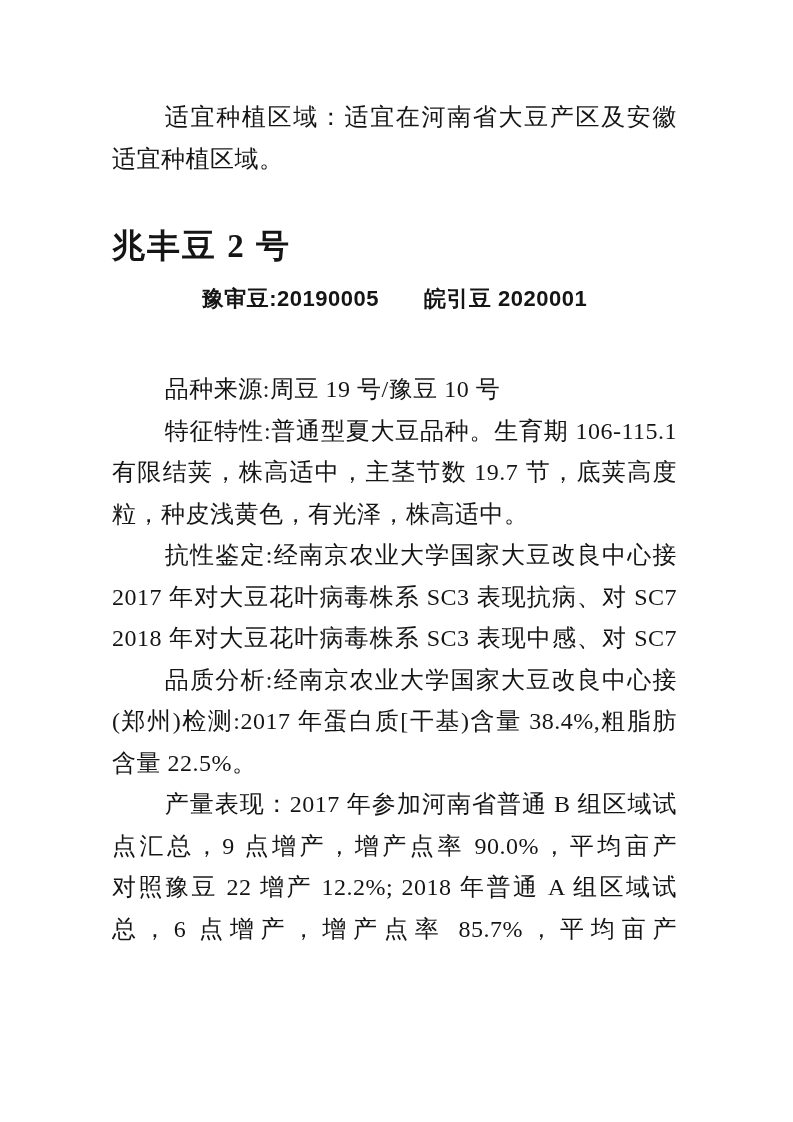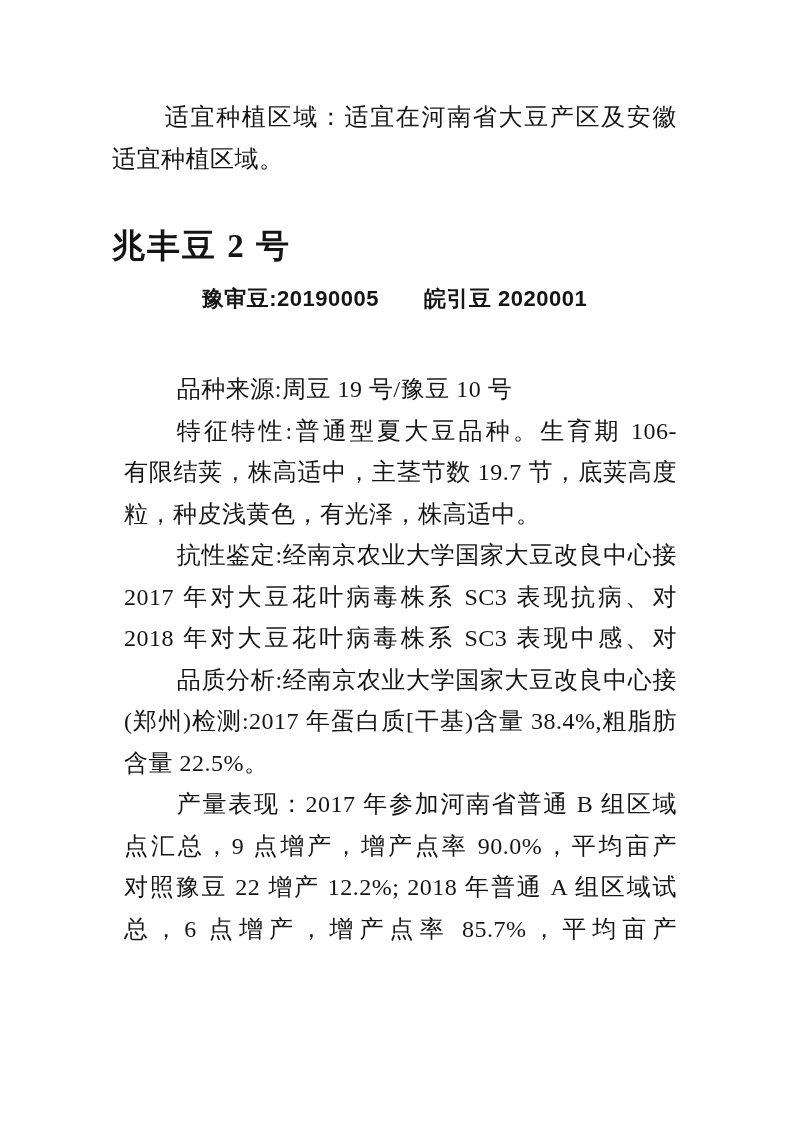--- a/index.html
+++ b/index.html
@@ -49,21 +49,20 @@
     height: 32px;
     line-height: 32px;
     font-size: 22px;
     font-weight: 700;
     text-align: center;
     letter-spacing: 0.5px;
     font-family: "Liberation Sans", "DejaVu Sans", sans-serif;
   }
   .body-block {
     margin-top: 54px;
-    margin-left: 12px;
   }
 </style>
 </head>
 <body>
 
 <div class="page">
 
   <section class="intro-block">
       <div class="line indent justify">适宜种植区域：适宜在河南省大豆产区及安徽淮河以</div>
       <div class="line">适宜种植区域。</div>

